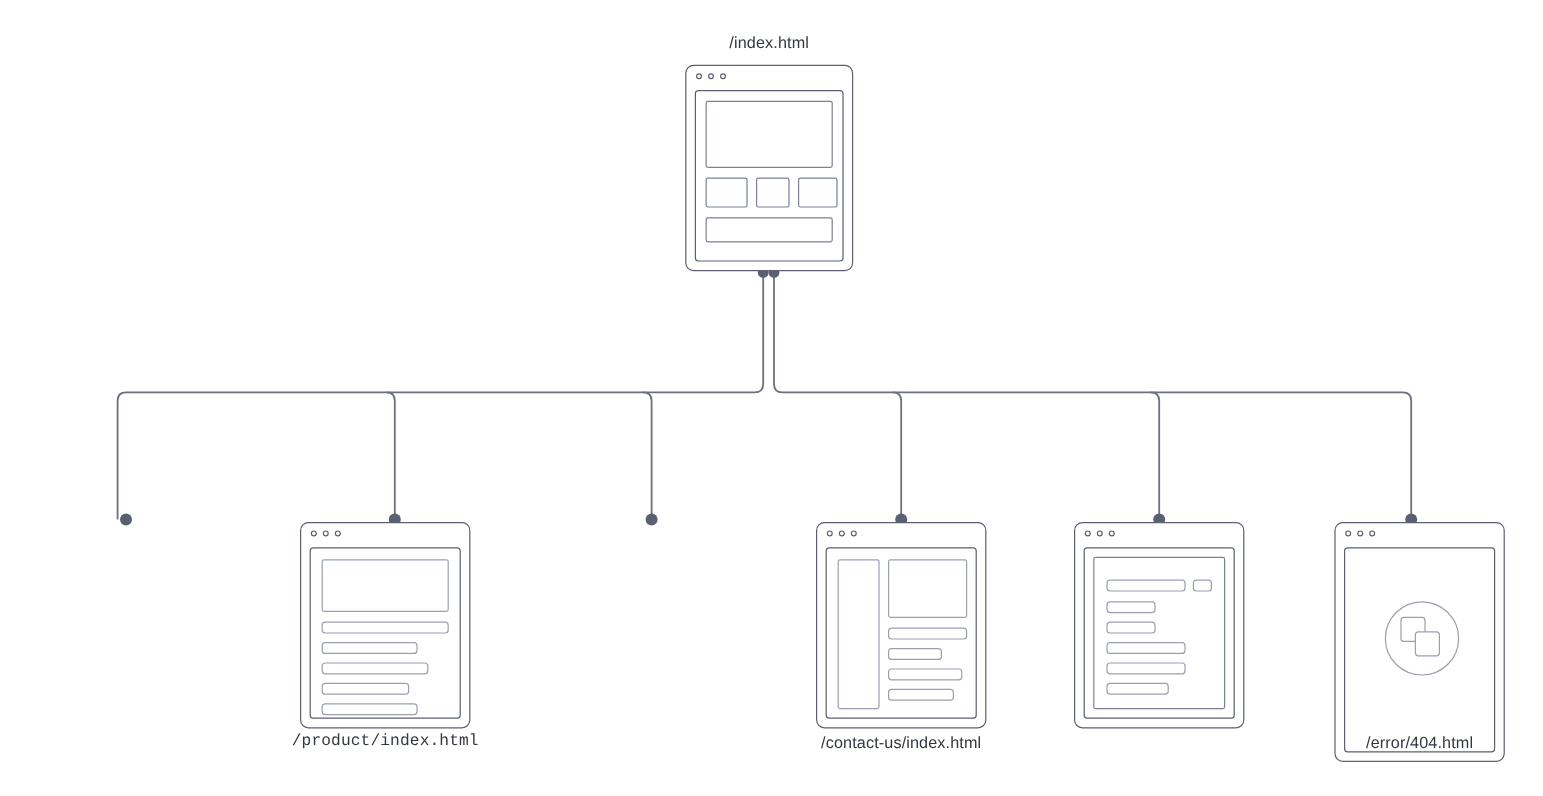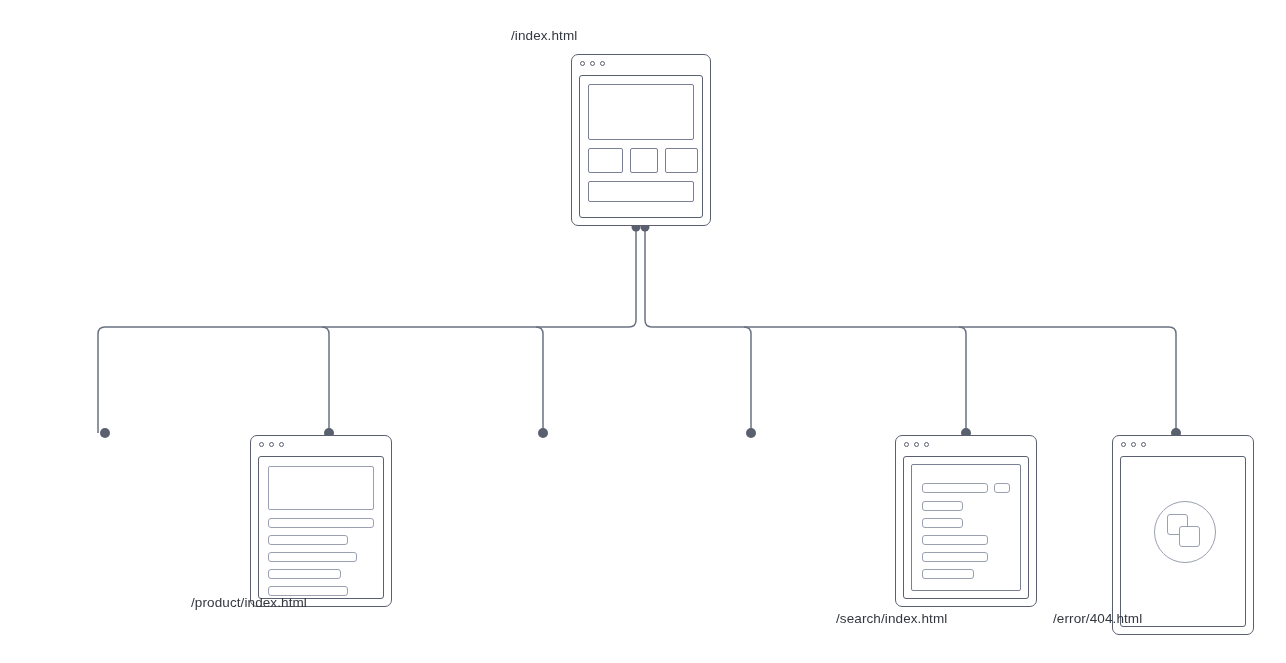--- a/index.html
+++ b/index.html
@@ -80,21 +80,21 @@
     background: #ffffff;
   }
   .blk.strong { border-color: #7b8194; }
   .blk.bar { border-radius: 3px; }
   .blk.pill { border-radius: 3px; }
   .blk.circle { border-radius: 50%; }
 
   .label {
     position: absolute;
     width: 260px;
-    text-align: left;
+    text-align: center;
     font-size: 13.5px;
     color: #33373f;
     white-space: nowrap;
     letter-spacing: 0.1px;
   }
   .label.top { }
 </style>
 </head>
 <body>
 
@@ -155,45 +155,62 @@
       </div>
       <div class="viewport">
         <div class="blk" style="left:9px; top:9px; right:9px; height:44px;"></div>
         <div class="blk bar" style="left:9px; top:61px; right:9px; height:10px;"></div>
         <div class="blk bar" style="left:9px; top:78px; width:80px; height:10px;"></div>
         <div class="blk bar" style="left:9px; top:95px; width:89px; height:10px;"></div>
         <div class="blk bar" style="left:9px; top:112px; width:73px; height:10px;"></div>
         <div class="blk bar" style="left:9px; top:129px; width:80px; height:10px;"></div>
       </div>
     </div>
-    <div class="label" style="left:-59px; top:160px;">/product/index.html</div>
-  </div>
-
-
+    <div class="label" style="left:-59px; top:176px;font-family:Liberation Mono, monospace;">/product/index.html</div>
+  </div>
+
+
+  <div class="node" style="left:680px; top:435px; width:142px; height:172px;">
+    <div class="card">
+      <div class="titlebar">
+        <span class="dot"></span>
+        <span class="dot"></span>
+        <span class="dot"></span>
+      </div>
+      <div class="viewport">
+        <div class="blk" style="left:9px; top:9px; width:35px; height:125px;"></div>
+        <div class="blk" style="left:51px; top:9px; width:66px; height:49px;"></div>
+        <div class="blk bar" style="left:51px; top:66px; width:66px; height:10px;"></div>
+        <div class="blk bar" style="left:51px; top:83px; width:45px; height:10px;"></div>
+        <div class="blk bar" style="left:51px; top:100px; width:62px; height:10px;"></div>
+        <div class="blk bar" style="left:51px; top:117px; width:55px; height:10px;"></div>
+      </div>
+    </div>
+    <div class="label" style="left:-59px; top:176px;">/contact-us/index.html</div>
+  </div>
 
   <div class="node" style="left:895px; top:435px; width:142px; height:172px;">
     <div class="card">
       <div class="titlebar">
         <span class="dot"></span>
         <span class="dot"></span>
         <span class="dot"></span>
       </div>
       <div class="viewport">
         <div class="inner-frame">
           <div class="blk bar" style="left:10px; top:18px; width:66px; height:10px;"></div>
           <div class="blk bar" style="left:82px; top:18px; width:16px; height:10px;"></div>
           <div class="blk bar" style="left:10px; top:36px; width:41px; height:10px;"></div>
           <div class="blk bar" style="left:10px; top:53px; width:41px; height:10px;"></div>
           <div class="blk bar" style="left:10px; top:70px; width:66px; height:10px;"></div>
           <div class="blk bar" style="left:10px; top:87px; width:66px; height:10px;"></div>
           <div class="blk bar" style="left:10px; top:104px; width:52px; height:10px;"></div>
         </div>
       </div>
     </div>
-    <div class="label" style="left:-59px; top:176px;">/search/index.html</div>
   </div>
 
   <div class="node" style="left:1112px; top:435px; width:142px; height:200px;">
     <div class="card">
       <div class="titlebar">
         <span class="dot"></span>
         <span class="dot"></span>
         <span class="dot"></span>
       </div>
       <div class="viewport">

